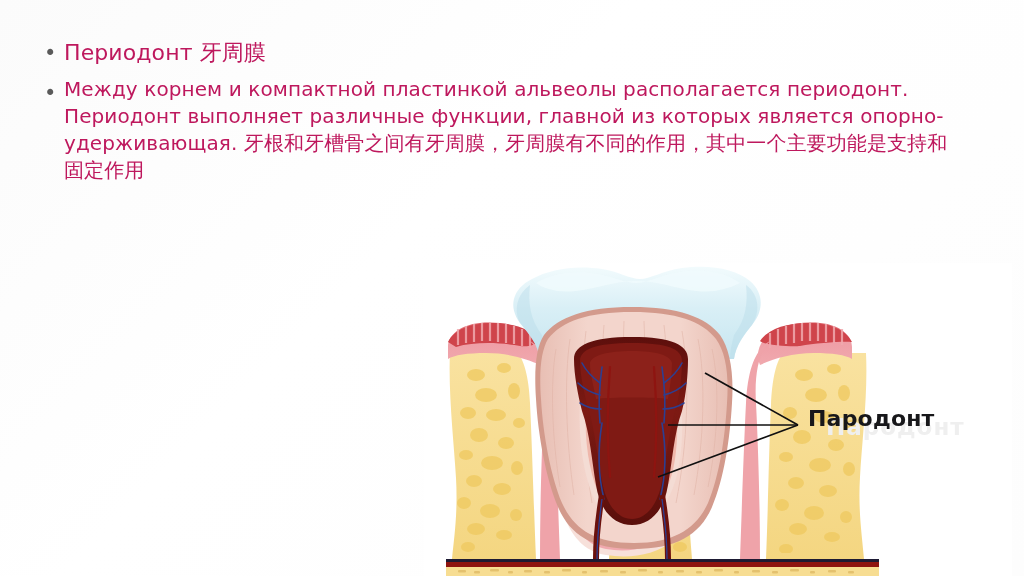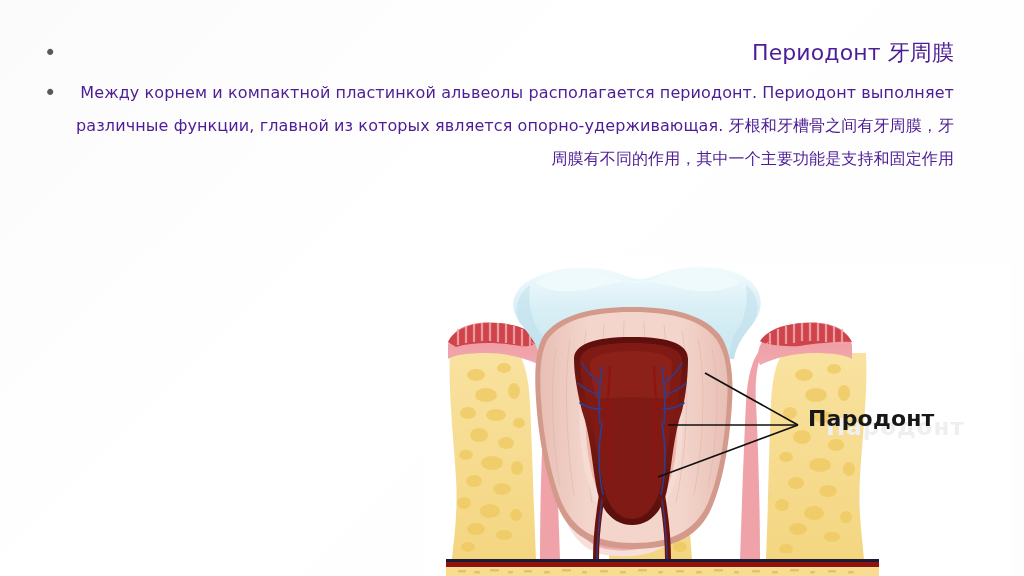--- a/index.html
+++ b/index.html
@@ -32,26 +32,25 @@
     text-align: left;
     font-size: 21px;
     line-height: 34px;
     color: #5a5a5a;
   }
   .bullet-text {
     flex: 1 1 auto;
     font-size: 21.5px;
     line-height: 30px;
     letter-spacing: 0.1px;
-    color: #4c1d95;
+    color: #be185d;
     word-wrap: break-word;
-    text-align: right;
   }
   #bullet-1 .bullet-text { font-size: 22px; line-height: 34px; }
-  #bullet-2 .bullet-text { font-size: 16px; line-height: 33px; }
+  #bullet-2 .bullet-text { font-size: 20px; line-height: 27px; }
 
   
   #illustration-panel {
     position: absolute;
     left: 424px; top: 263px;
     width: 588px; height: 313px;
     background: #ffffff;
     overflow: hidden;
   }
   #diagram-svg { display: block; }

